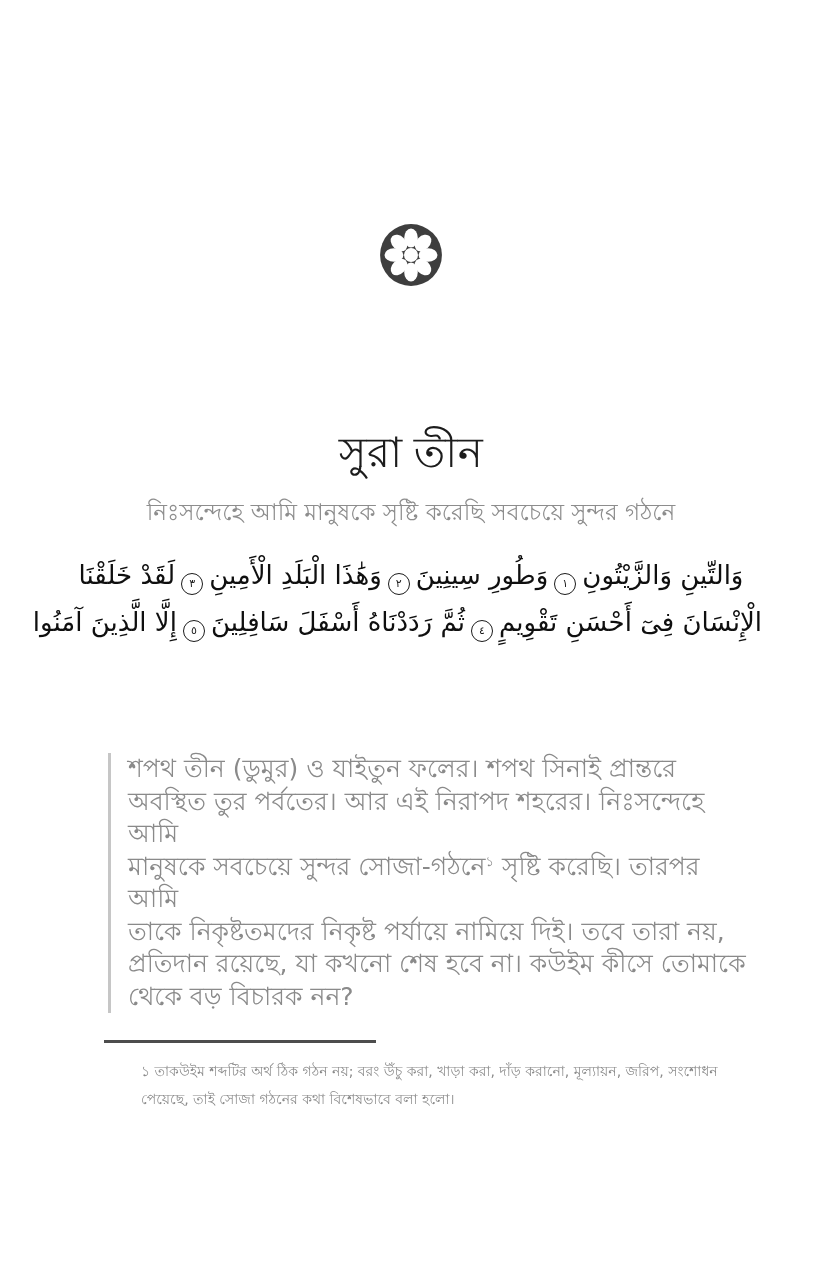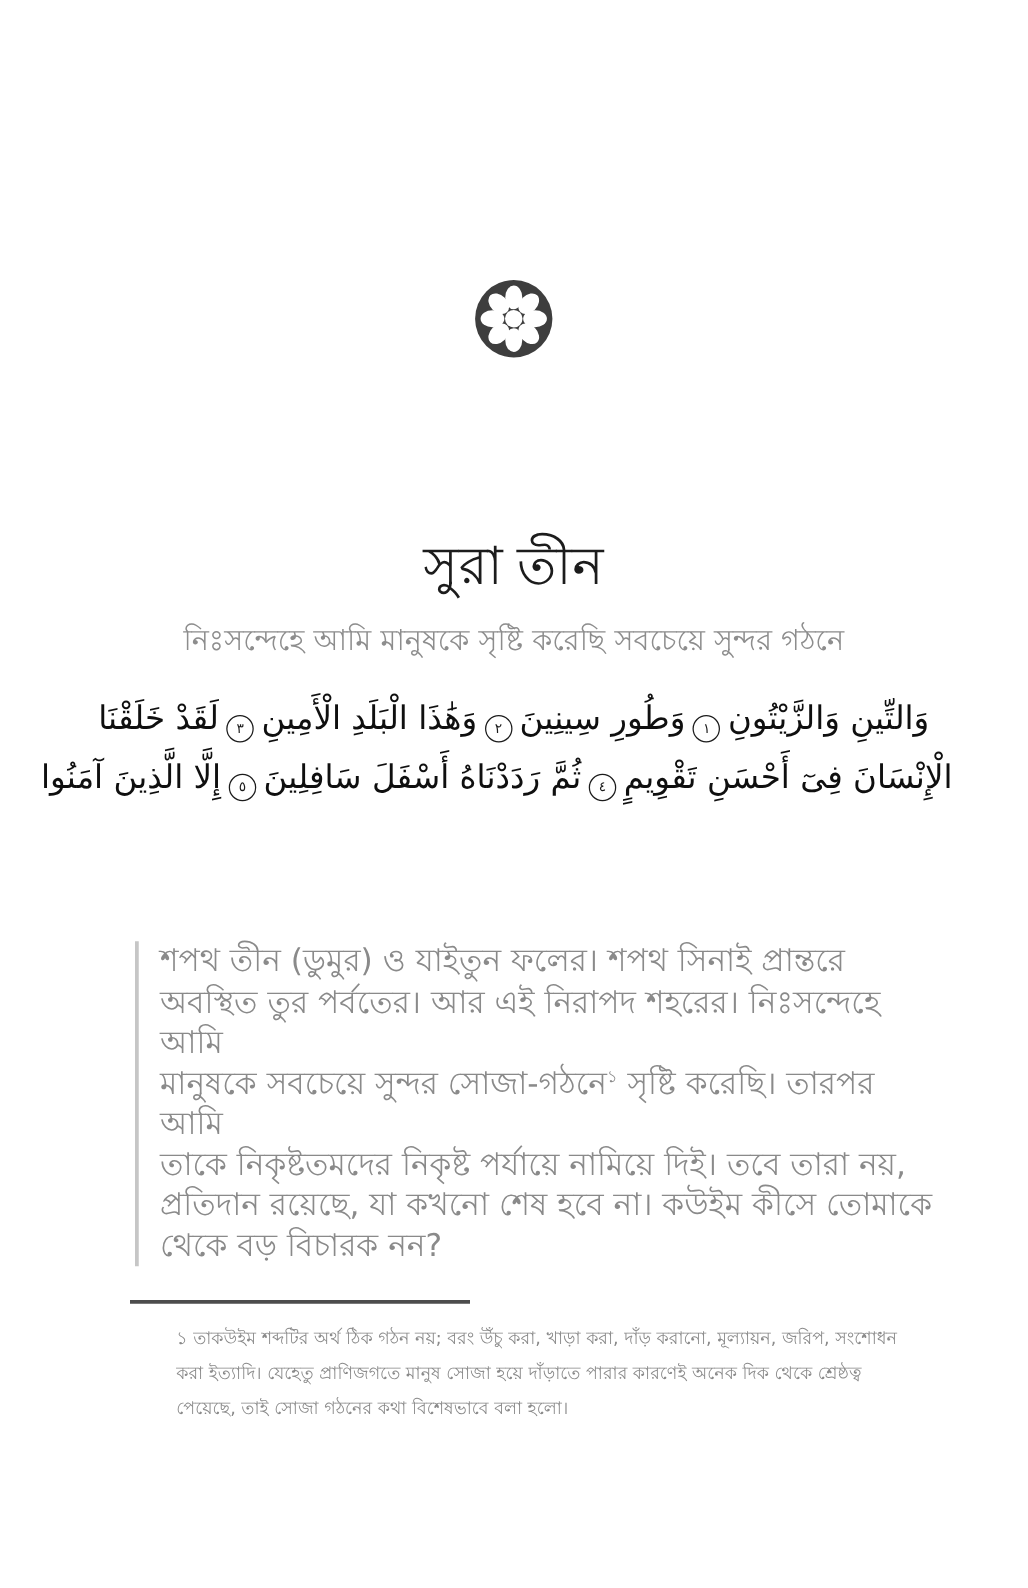--- a/index.html
+++ b/index.html
@@ -105,17 +105,16 @@
       <div class="para-line">মানুষকে সবচেয়ে সুন্দর সোজা-গঠনে<sup>১</sup> সৃষ্টি করেছি। তারপর আমি</div>
       <div class="para-line">তাকে নিকৃষ্টতমদের নিকৃষ্ট পর্যায়ে নামিয়ে দিই। তবে তারা নয়,</div>
       <div class="para-line">প্রতিদান রয়েছে, যা কখনো শেষ হবে না। কউইম কীসে তোমাকে</div>
       <div class="para-line">থেকে বড় বিচারক নন?</div>
     </div>
 
   <div class="footnote-rule"></div>
 
   <div class="footnote">
       <div class="footnote-line">১ তাকউইম শব্দটির অর্থ ঠিক গঠন নয়; বরং উঁচু করা, খাড়া করা, দাঁড় করানো, মূল্যায়ন, জরিপ, সংশোধন</div>
-      <div class="footnote-line">করা ইত্যাদি। যেহেতু প্রাণিজগতে মানুষ সোজা হয়ে দাঁড়াতে পারার কারণেই অনেক দিক থেকে শ্রেষ্ঠত্ব</div>
       <div class="footnote-line">পেয়েছে, তাই সোজা গঠনের কথা বিশেষভাবে বলা হলো।</div>
     </div>
 
 </div>
 
 </body></html>

